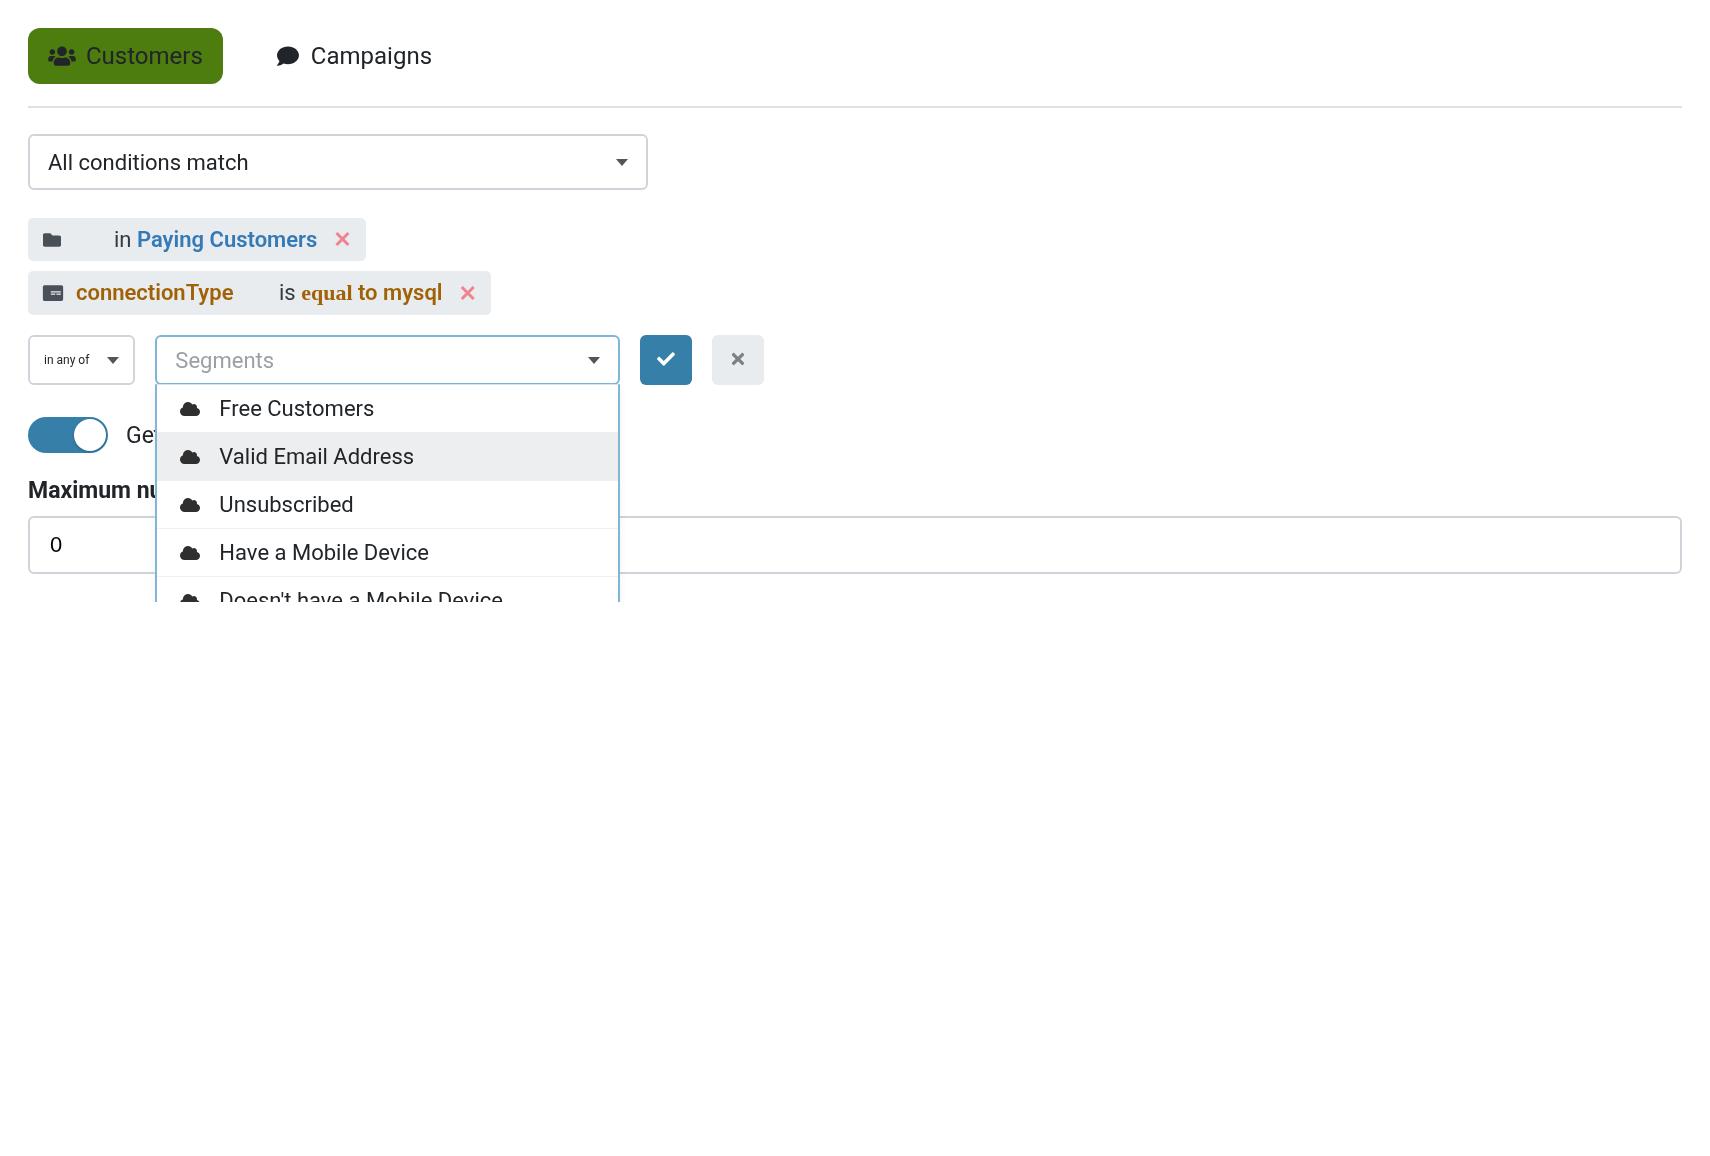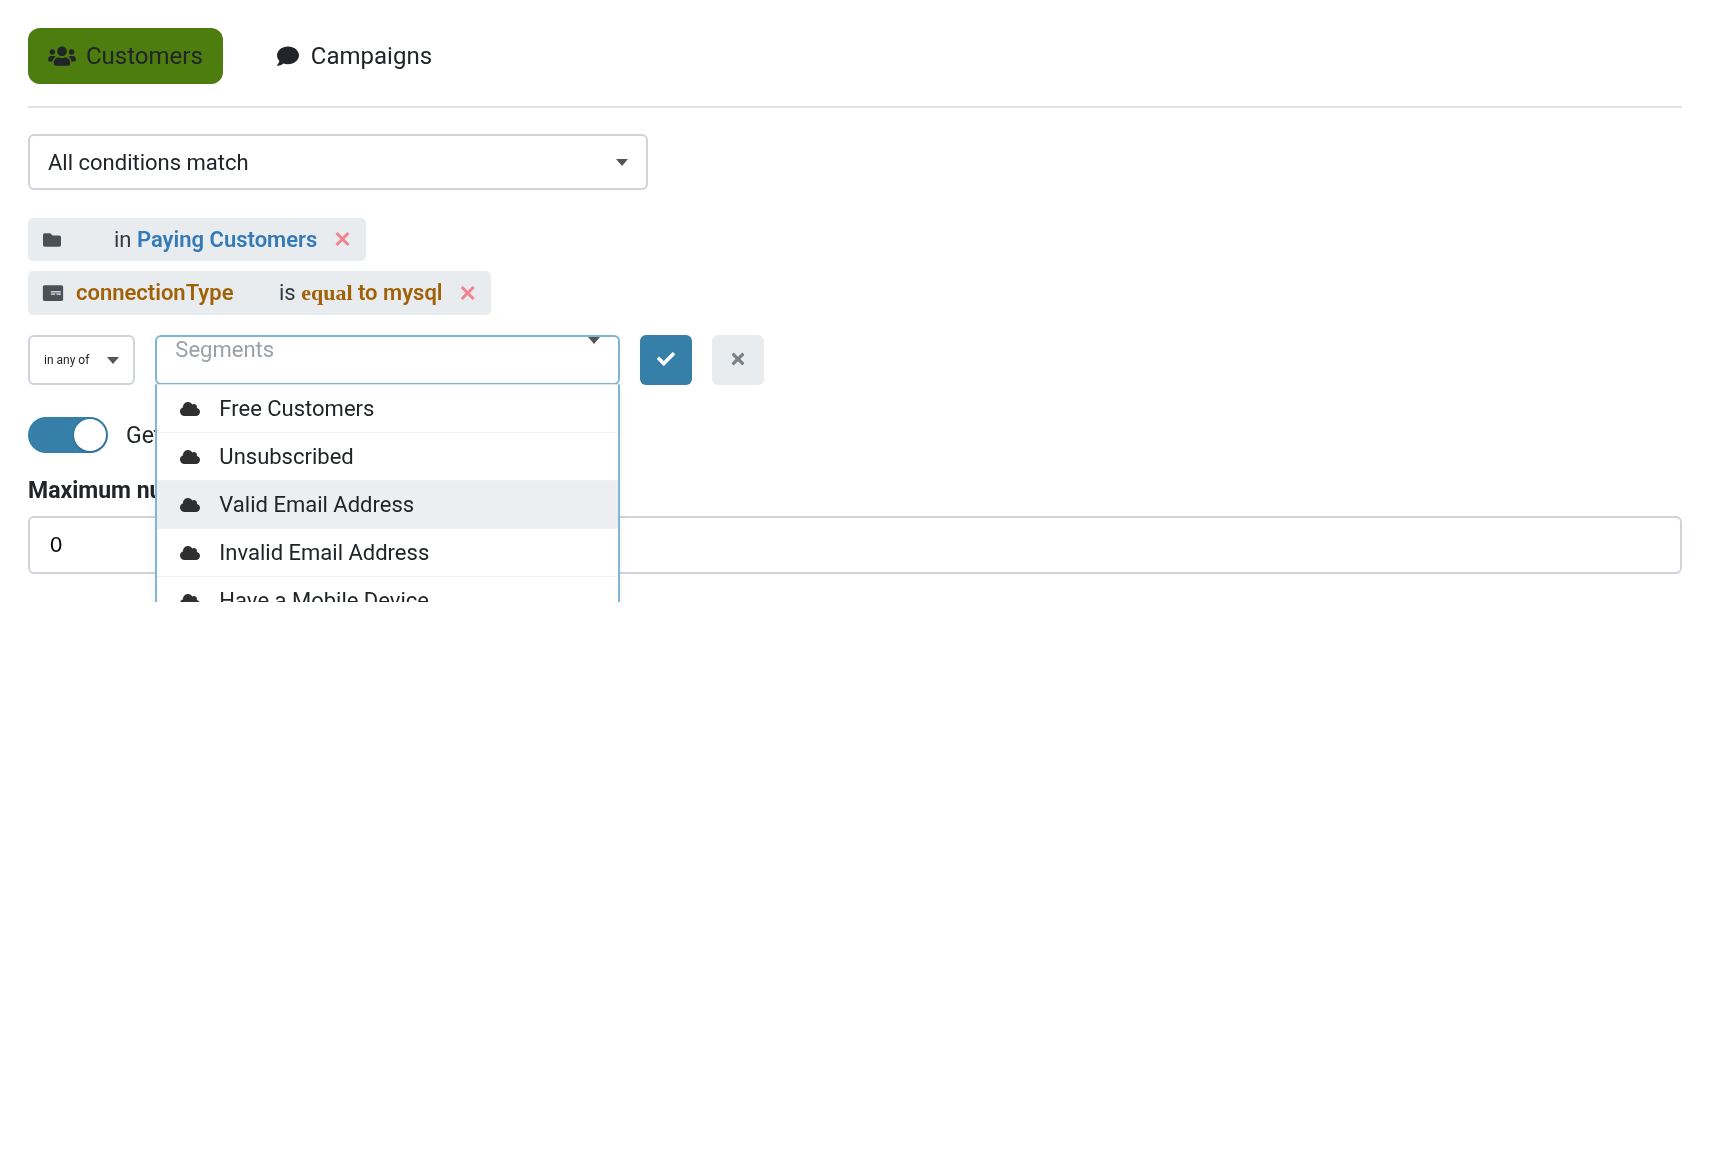--- a/index.html
+++ b/index.html
@@ -132,20 +132,21 @@
       width: 465px;
     }
     .seg-select {
       height: 50px;
       border: 2px solid #7fb5d5;
       border-radius: 6px;
       padding: 0 18px;
       font-size: 22px;
       color: #9aa0a6;
       display: flex;
+      align-items: center;
       justify-content: space-between;
       background: #fff;
       cursor: pointer;
     }
     .dropdown {
       position: absolute;
       top: 49px;
       left: 0;
       right: 0;
       background: #fff;
@@ -334,43 +335,35 @@
     <div class="dropdown">
       <div class="dropdown-inner" id="dropdown-inner">
           <div class="dd-item">
             <span class="dd-icon">
               <svg width="22" height="16" viewBox="0 0 640 512" fill="currentColor">
                 <path d="M537.6 226.6c4.1-10.7 6.4-22.4 6.4-34.6 0-53-43-96-96-96-19.7 0-38.1 6-53.3 16.2C367 64.2 315.3 32 256 32 167.6 32 96 103.6 96 192c0 2.7.1 5.4.2 8.1C40.2 219.8 0 273.2 0 336c0 79.5 64.5 144 144 144h368c70.7 0 128-57.3 128-128 0-61.9-44-113.6-102.4-125.4z"></path>
               </svg>
             </span>
             <span>Free Customers</span>
           </div>
-          <div class="dd-item">
-            <span class="dd-icon">
-              <svg width="22" height="16" viewBox="0 0 640 512" fill="currentColor">
-                <path d="M537.6 226.6c4.1-10.7 6.4-22.4 6.4-34.6 0-53-43-96-96-96-19.7 0-38.1 6-53.3 16.2C367 64.2 315.3 32 256 32 167.6 32 96 103.6 96 192c0 2.7.1 5.4.2 8.1C40.2 219.8 0 273.2 0 336c0 79.5 64.5 144 144 144h368c70.7 0 128-57.3 128-128 0-61.9-44-113.6-102.4-125.4z"></path>
-              </svg>
-            </span>
-            <span>Unsubscribed</span>
-          </div>
           <div class="dd-item hovered">
             <span class="dd-icon">
               <svg width="22" height="16" viewBox="0 0 640 512" fill="currentColor">
                 <path d="M537.6 226.6c4.1-10.7 6.4-22.4 6.4-34.6 0-53-43-96-96-96-19.7 0-38.1 6-53.3 16.2C367 64.2 315.3 32 256 32 167.6 32 96 103.6 96 192c0 2.7.1 5.4.2 8.1C40.2 219.8 0 273.2 0 336c0 79.5 64.5 144 144 144h368c70.7 0 128-57.3 128-128 0-61.9-44-113.6-102.4-125.4z"></path>
               </svg>
             </span>
             <span>Valid Email Address</span>
           </div>
           <div class="dd-item">
             <span class="dd-icon">
               <svg width="22" height="16" viewBox="0 0 640 512" fill="currentColor">
                 <path d="M537.6 226.6c4.1-10.7 6.4-22.4 6.4-34.6 0-53-43-96-96-96-19.7 0-38.1 6-53.3 16.2C367 64.2 315.3 32 256 32 167.6 32 96 103.6 96 192c0 2.7.1 5.4.2 8.1C40.2 219.8 0 273.2 0 336c0 79.5 64.5 144 144 144h368c70.7 0 128-57.3 128-128 0-61.9-44-113.6-102.4-125.4z"></path>
               </svg>
             </span>
-            <span>Invalid Email Address</span>
+            <span>Unsubscribed</span>
           </div>
           <div class="dd-item">
             <span class="dd-icon">
               <svg width="22" height="16" viewBox="0 0 640 512" fill="currentColor">
                 <path d="M537.6 226.6c4.1-10.7 6.4-22.4 6.4-34.6 0-53-43-96-96-96-19.7 0-38.1 6-53.3 16.2C367 64.2 315.3 32 256 32 167.6 32 96 103.6 96 192c0 2.7.1 5.4.2 8.1C40.2 219.8 0 273.2 0 336c0 79.5 64.5 144 144 144h368c70.7 0 128-57.3 128-128 0-61.9-44-113.6-102.4-125.4z"></path>
               </svg>
             </span>
             <span>Have a Mobile Device</span>
           </div>
           <div class="dd-item">

